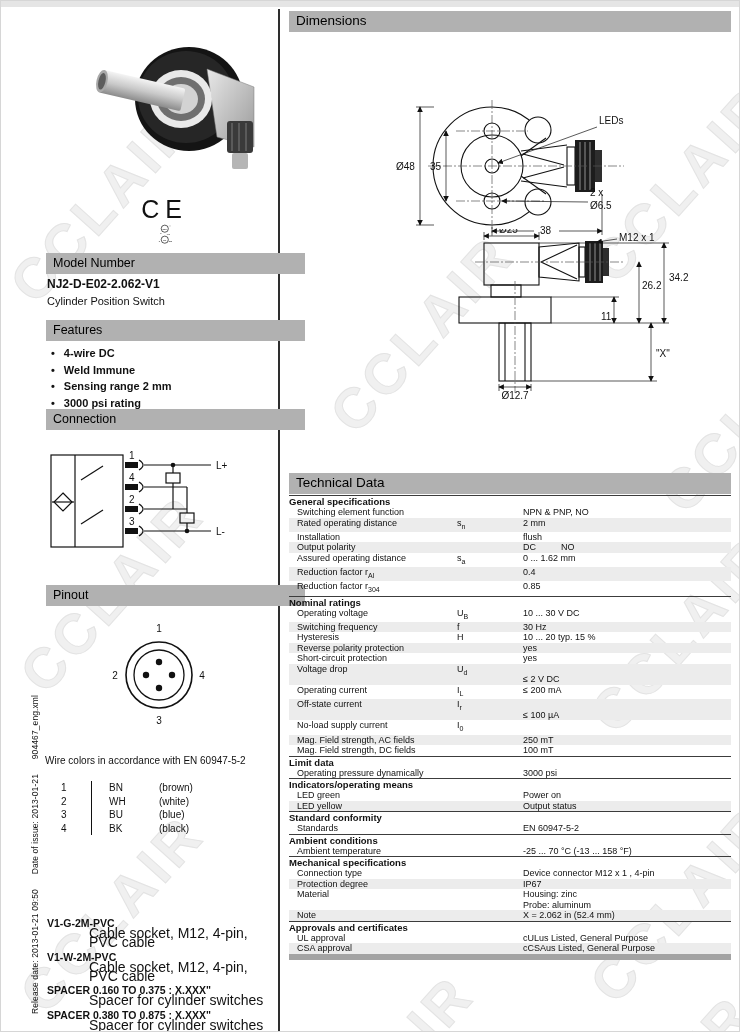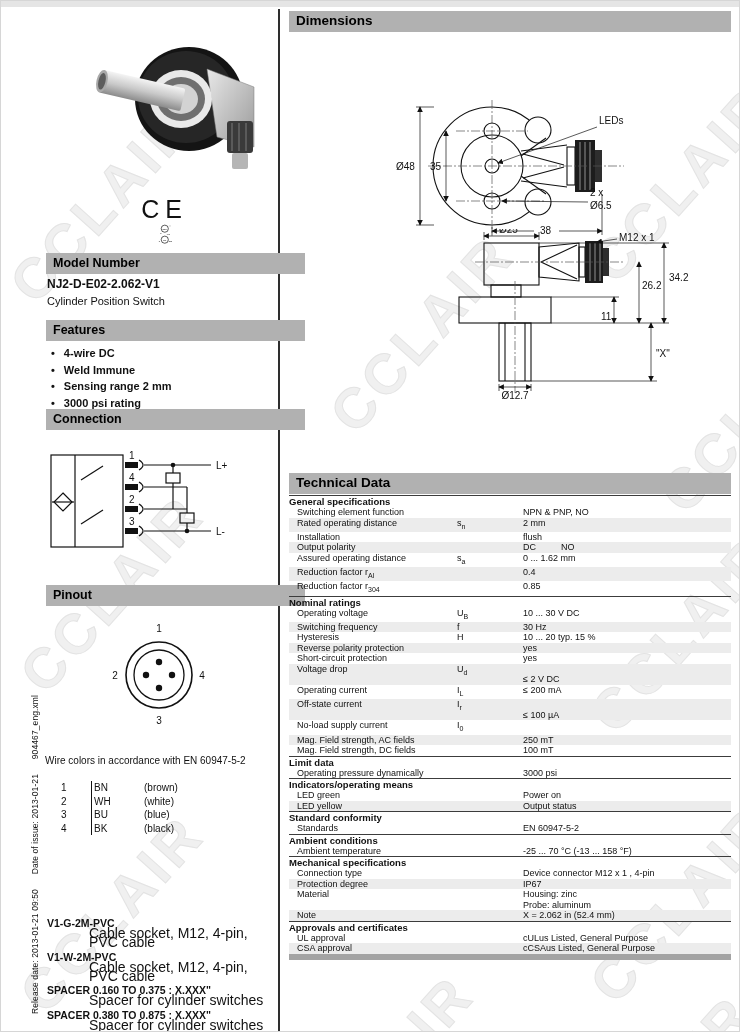--- a/index.html
+++ b/index.html
@@ -3,34 +3,34 @@
 <meta charset="utf-8">
 <style>
   html,body{margin:0;padding:0;background:#fff;}
   #page{position:relative;width:740px;height:1032px;background:#fff;border:1px solid #d6d6d6;
         box-sizing:border-box;font-family:"Liberation Sans",sans-serif;color:#111;overflow:hidden;}
   .topstrip{position:absolute;left:0;top:0;width:100%;height:6px;background:#e5e5e5;}
   .coldiv{position:absolute;left:277px;top:8px;width:2px;height:1024px;background:#2e2e2e;}
   .wm{position:absolute;font-size:56px;font-weight:bold;letter-spacing:5px;color:#f0f0f0;
       -webkit-text-stroke:1px #e3e3e3;transform:rotate(-48deg);z-index:0;white-space:nowrap;}
   .z{position:absolute;z-index:1;}
-  .bar{background:#b1b1b1;color:#000;font-weight:bold;font-size:12.5px;line-height:20px;
+  .bar{background:#b1b1b1;color:#000;font-weight:normal;font-size:12.5px;line-height:20px;
        padding-left:7px;box-sizing:border-box;height:21px;}
   .bar-l{left:45px;width:259px;}
   .bar-r{left:288px;width:442px;font-size:13.5px;}
   .modelval{left:46px;top:276px;font-size:12px;font-weight:bold;}
   .subtitle{left:46px;top:294px;font-size:11px;}
   .feat{left:47px;top:344px;width:220px;}
   .feat .fi{font-size:11px;font-weight:bold;line-height:16.5px;}
   .feat .fi::before{content:"•";margin-right:9px;margin-left:3px;}
   .wnote{left:44px;top:754px;font-size:10px;}
   .wtable{left:60px;top:780px;font-size:10px;}
   .wrow{display:flex;line-height:13.5px;}
   .w-num{width:30px;}
-  .w-code{width:50px;border-left:1.5px solid #111;padding-left:2px;}
+  .w-code{width:50px;border-left:1.5px solid #111;padding-left:17px;}
   .accs{left:46px;top:916px;width:224px;}
   .acc-name{font-size:10.5px;font-weight:bold;line-height:12px;}
   .acc-desc{font-size:14px;line-height:9px;margin-bottom:3.5px;padding-left:42px;}
   .sidebar-rot{left:29px;top:1013px;transform:rotate(-90deg);transform-origin:0 0;
       font-size:8.5px;white-space:nowrap;letter-spacing:0.1px;}
   .certrow{left:60px;top:194px;width:207px;height:50px;display:flex;align-items:center;justify-content:center;flex-direction:column;}
   .cemark{font-size:25px;letter-spacing:6px;font-weight:500;}
   
   .ttable{left:288px;top:494px;width:442px;border-bottom:6px solid #a3a3a3;}
   .t-sechead{font-weight:bold;font-size:9.5px;line-height:11px;border-top:1px solid #3c3c3c;}

